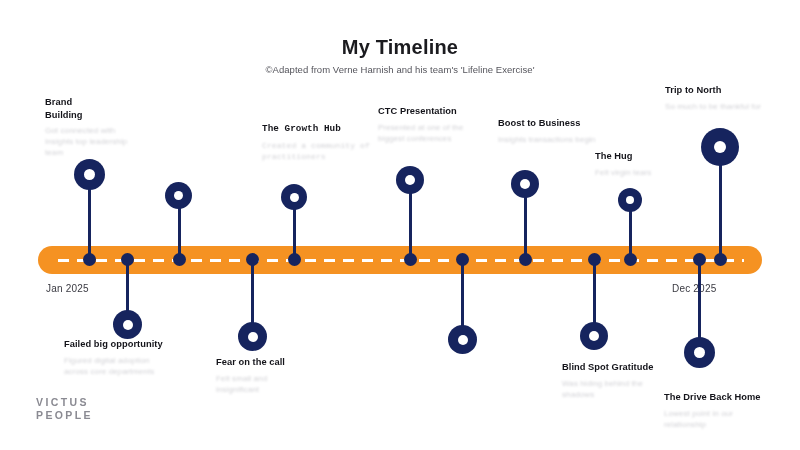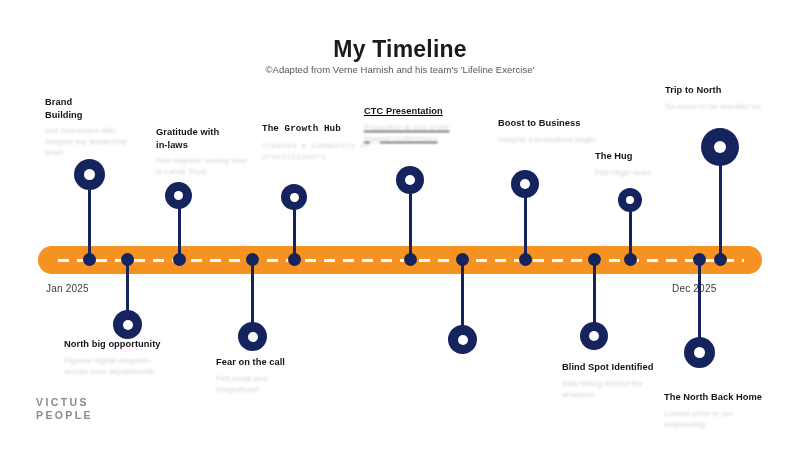--- a/index.html
+++ b/index.html
@@ -20,21 +20,21 @@
     background: #ffffff;
   }
 
   
   .title {
     position: absolute;
     left: 0;
     top: 36px;
     width: 800px;
     text-align: center;
-    font-size: 23px;
+    font-size: 20px;
     font-weight: bold;
     color: #1b1b1f;
     letter-spacing: 0.2px;
   }
   .subtitle {
     position: absolute;
     left: 0;
     top: 64px;
     width: 800px;
     text-align: center;
@@ -260,69 +260,63 @@
 
   <div class="event" style="left:45px; top:96px; width:105px;">
     <div class="event-title">Brand
 Building</div>
     <div class="event-desc">Got connected with
 Insights top leadership
 team</div>
   </div>
 
   <div class="event" style="left:64px; top:338px; width:125px;">
-    <div class="event-title">North big opportunity</div>
+    <div class="event-title">Failed big opportunity</div>
     <div class="event-desc">Figured digital adoption
 across core departments</div>
   </div>
 
-  <div class="event" style="left:156px; top:126px; width:108px;">
-    <div class="event-title">Gratitude with
-in-laws</div>
-    <div class="event-desc">Felt majestic having med
-in Lahar Trust</div>
-  </div>
 
   <div class="event" style="left:216px; top:356px; width:110px;">
     <div class="event-title">Fear on the call</div>
     <div class="event-desc">Felt small and
 insignificant</div>
   </div>
 
   <div class="event" style="left:262px; top:123px; width:112px;font-family:Liberation Mono, monospace;">
     <div class="event-title">The Growth Hub</div>
     <div class="event-desc">Created a community of
 practitioners</div>
   </div>
 
-  <div class="event" style="left:364px; top:105px; width:118px;text-decoration:underline;">
+  <div class="event" style="left:378px; top:105px; width:118px;">
     <div class="event-title">CTC Presentation</div>
     <div class="event-desc">Presented at one of the
 biggest conferences</div>
   </div>
 
 
   <div class="event" style="left:498px; top:117px; width:118px;">
     <div class="event-title">Boost to Business</div>
     <div class="event-desc">Insights transactions begin</div>
   </div>
 
   <div class="event" style="left:562px; top:361px; width:112px;">
-    <div class="event-title">Blind Spot Identified</div>
+    <div class="event-title">Blind Spot Gratitude</div>
     <div class="event-desc">Was hiding behind the
 shadows</div>
   </div>
 
   <div class="event" style="left:595px; top:150px; width:95px;">
     <div class="event-title">The Hug</div>
     <div class="event-desc">Felt virgin tears</div>
   </div>
 
   <div class="event" style="left:664px; top:391px; width:128px;">
-    <div class="event-title">The North Back Home</div>
+    <div class="event-title">The Drive Back Home</div>
     <div class="event-desc">Lowest point in our
 relationship</div>
   </div>
 
   <div class="event" style="left:665px; top:84px; width:122px;">
     <div class="event-title">Trip to North</div>
     <div class="event-desc">So much to be thankful for</div>
   </div>
 
   <div class="logo">

